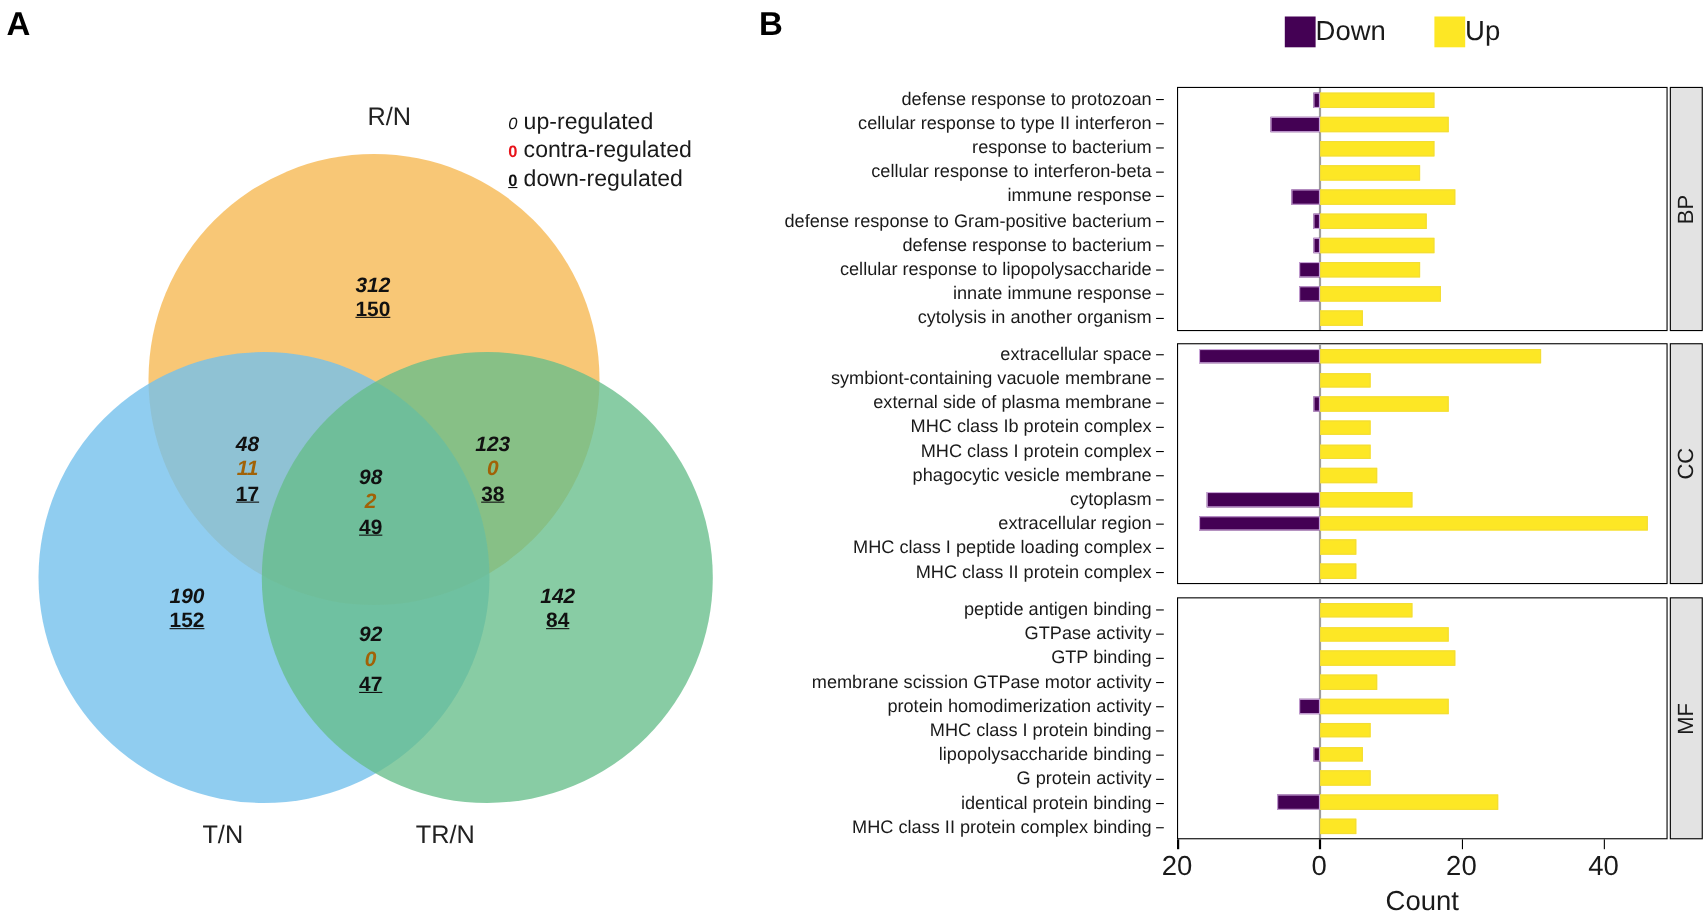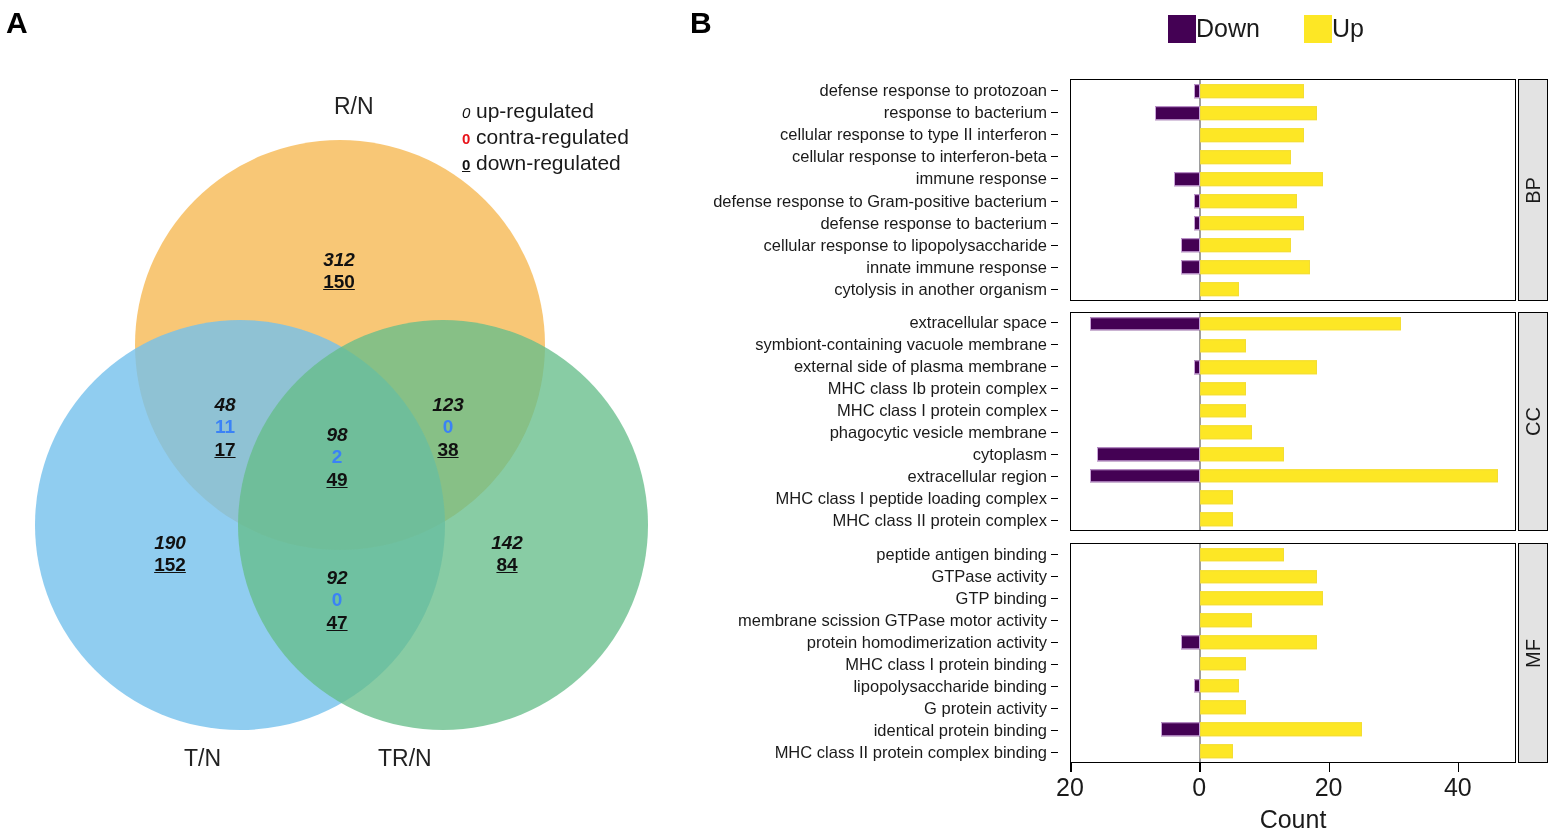--- a/index.html
+++ b/index.html
@@ -49,21 +49,21 @@
 
   .venn-counts {
     position: absolute;
     text-align: center;
     line-height: 1.18;
     white-space: nowrap;
     width: 120px;
   }
   .venn-counts span { display: block; font-size: 19px; }
   .c-up    { font-style: italic; font-weight: bold; color: #111; }
-  .c-contra{ font-weight: bold; color: #3b82f6; }
+  .c-contra{ font-weight: bold; color: #a16207; font-style: italic; }
   .c-down  { font-weight: bold; color: #111; text-decoration: underline; }
 
   #venn-rn-only   { left: 279px; top: 249px; }
   #venn-tn-only   { left: 110px; top: 532px; }
   #venn-trn-only  { left: 447px; top: 532px; }
   #venn-rn-tn     { left: 165px; top: 394px; }
   #venn-rn-trn    { left: 388px; top: 394px; }
   #venn-tn-trn    { left: 277px; top: 567px; }
   #venn-all       { left: 277px; top: 424px; }
 
@@ -320,25 +320,25 @@
     </div>
   </div>
 
   <div class="facet" id="facet-bp">
     <div class="facet-labels">
         <div class="facet-label-row">
           <span class="facet-label-text">defense response to protozoan</span>
           <span class="tick-dash"></span>
         </div>
         <div class="facet-label-row">
+          <span class="facet-label-text">cellular response to type II interferon</span>
+          <span class="tick-dash"></span>
+        </div>
+        <div class="facet-label-row">
           <span class="facet-label-text">response to bacterium</span>
-          <span class="tick-dash"></span>
-        </div>
-        <div class="facet-label-row">
-          <span class="facet-label-text">cellular response to type II interferon</span>
           <span class="tick-dash"></span>
         </div>
         <div class="facet-label-row">
           <span class="facet-label-text">cellular response to interferon-beta</span>
           <span class="tick-dash"></span>
         </div>
         <div class="facet-label-row">
           <span class="facet-label-text">immune response</span>
           <span class="tick-dash"></span>
         </div>

